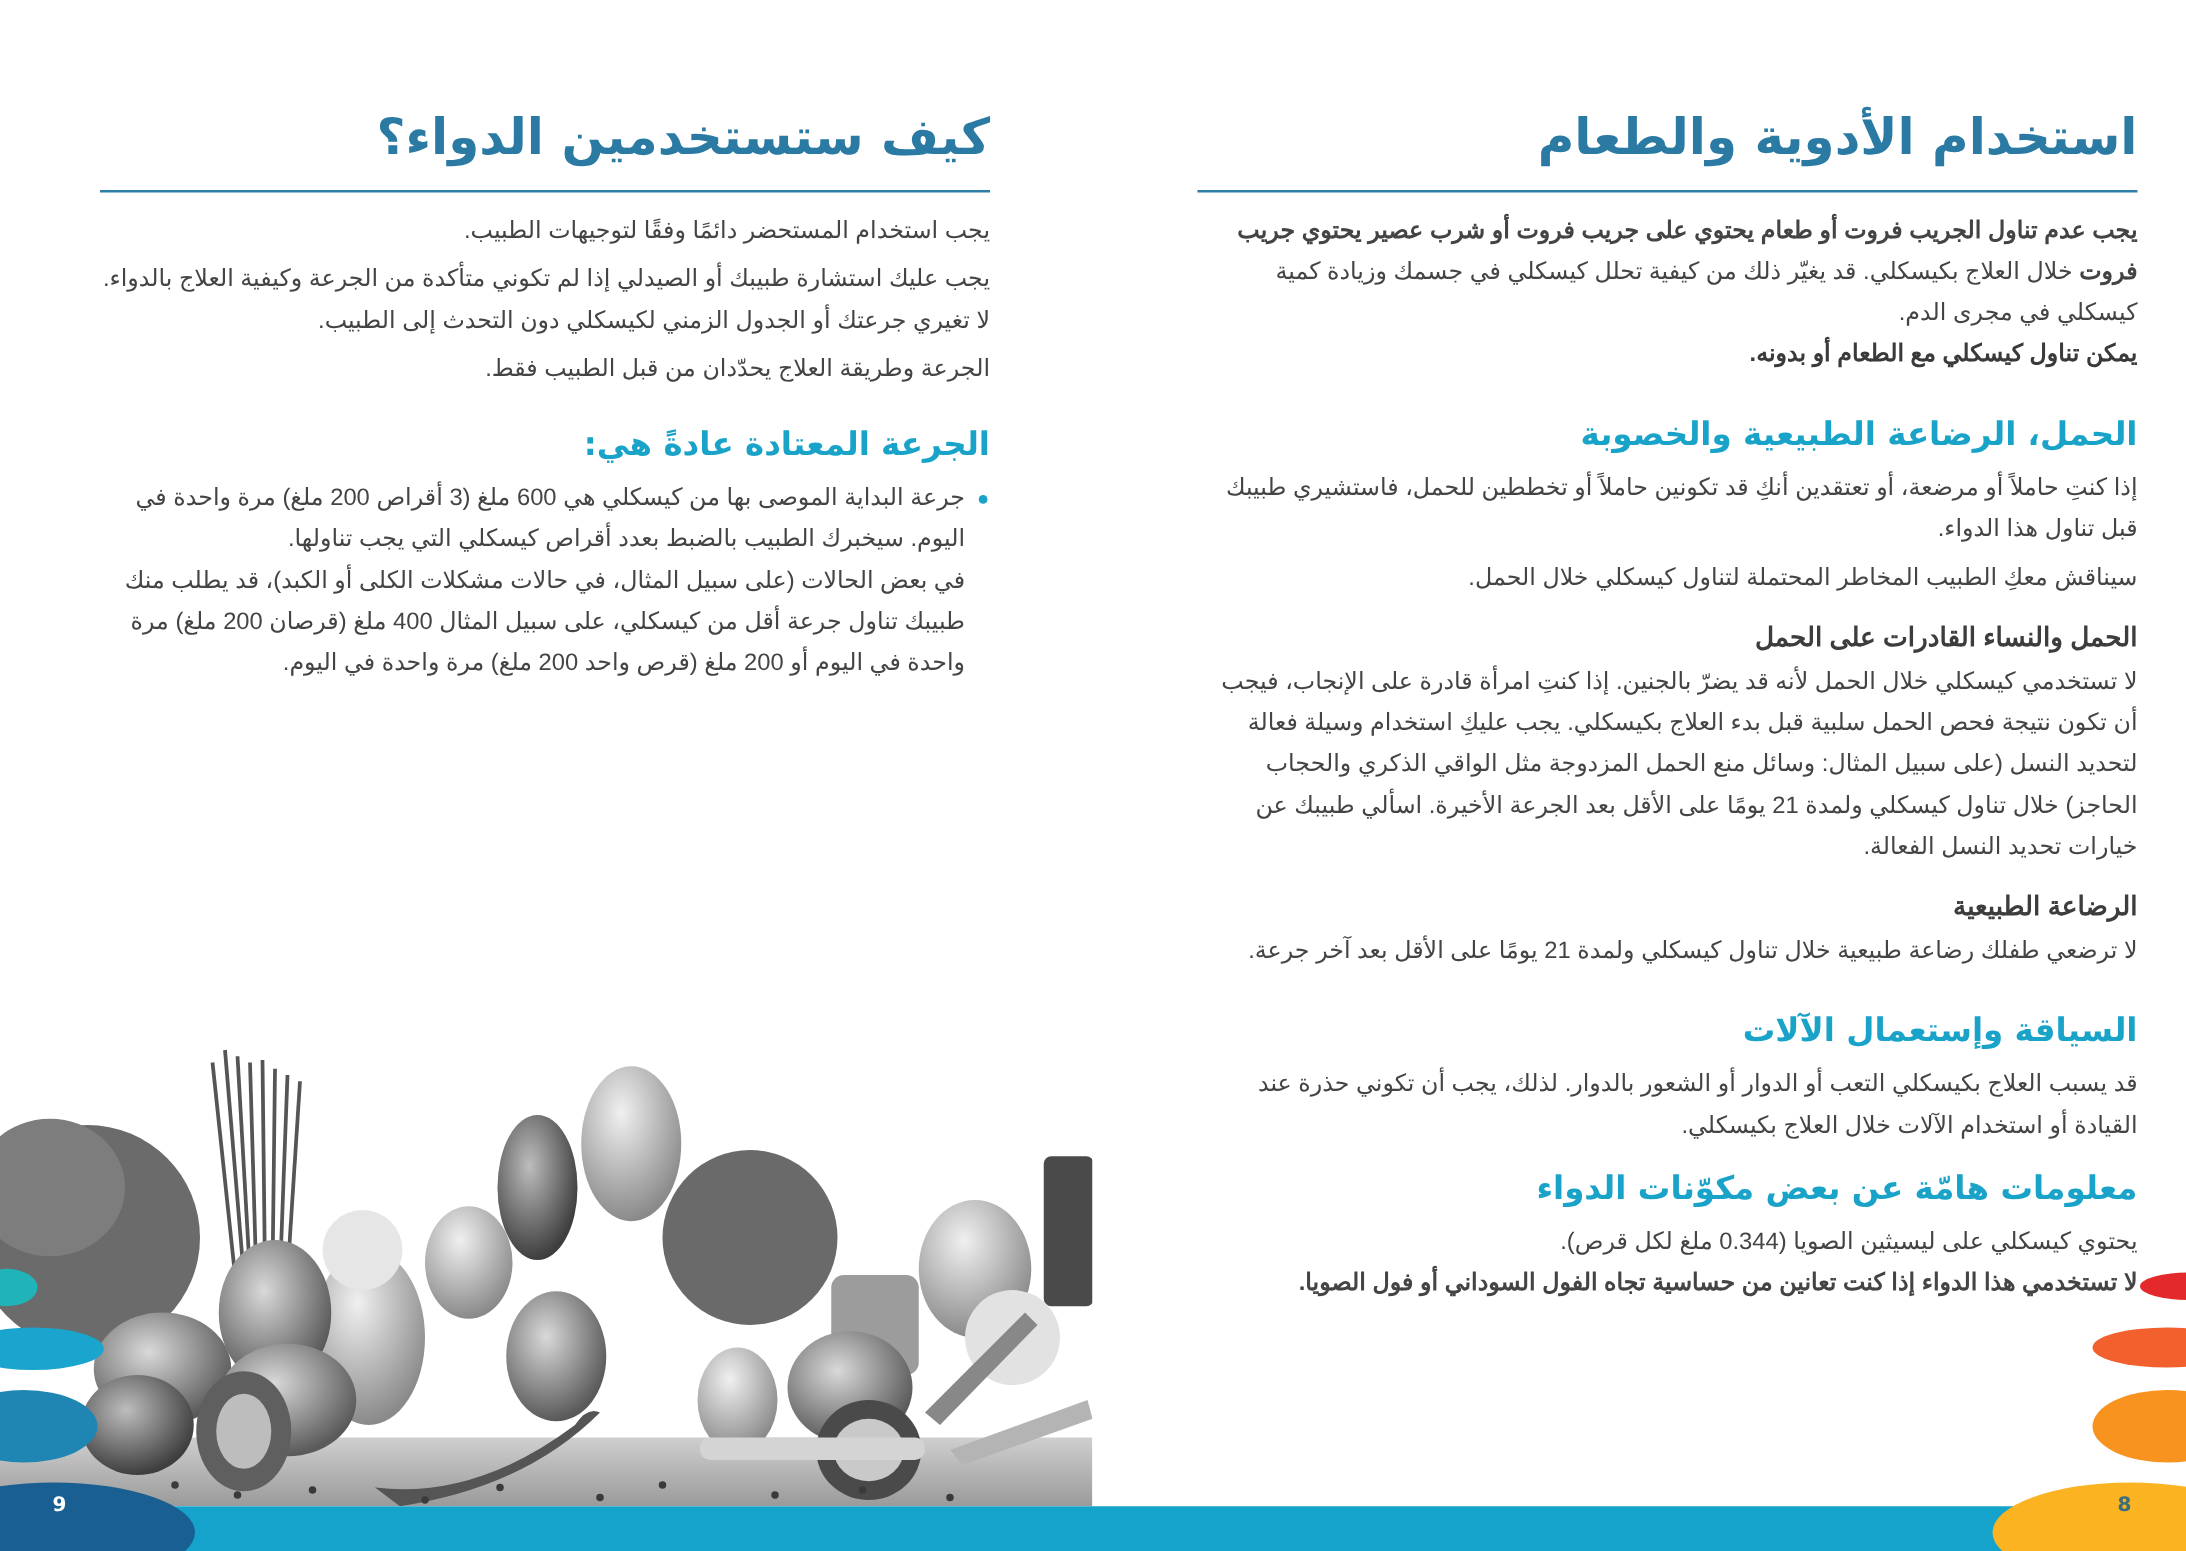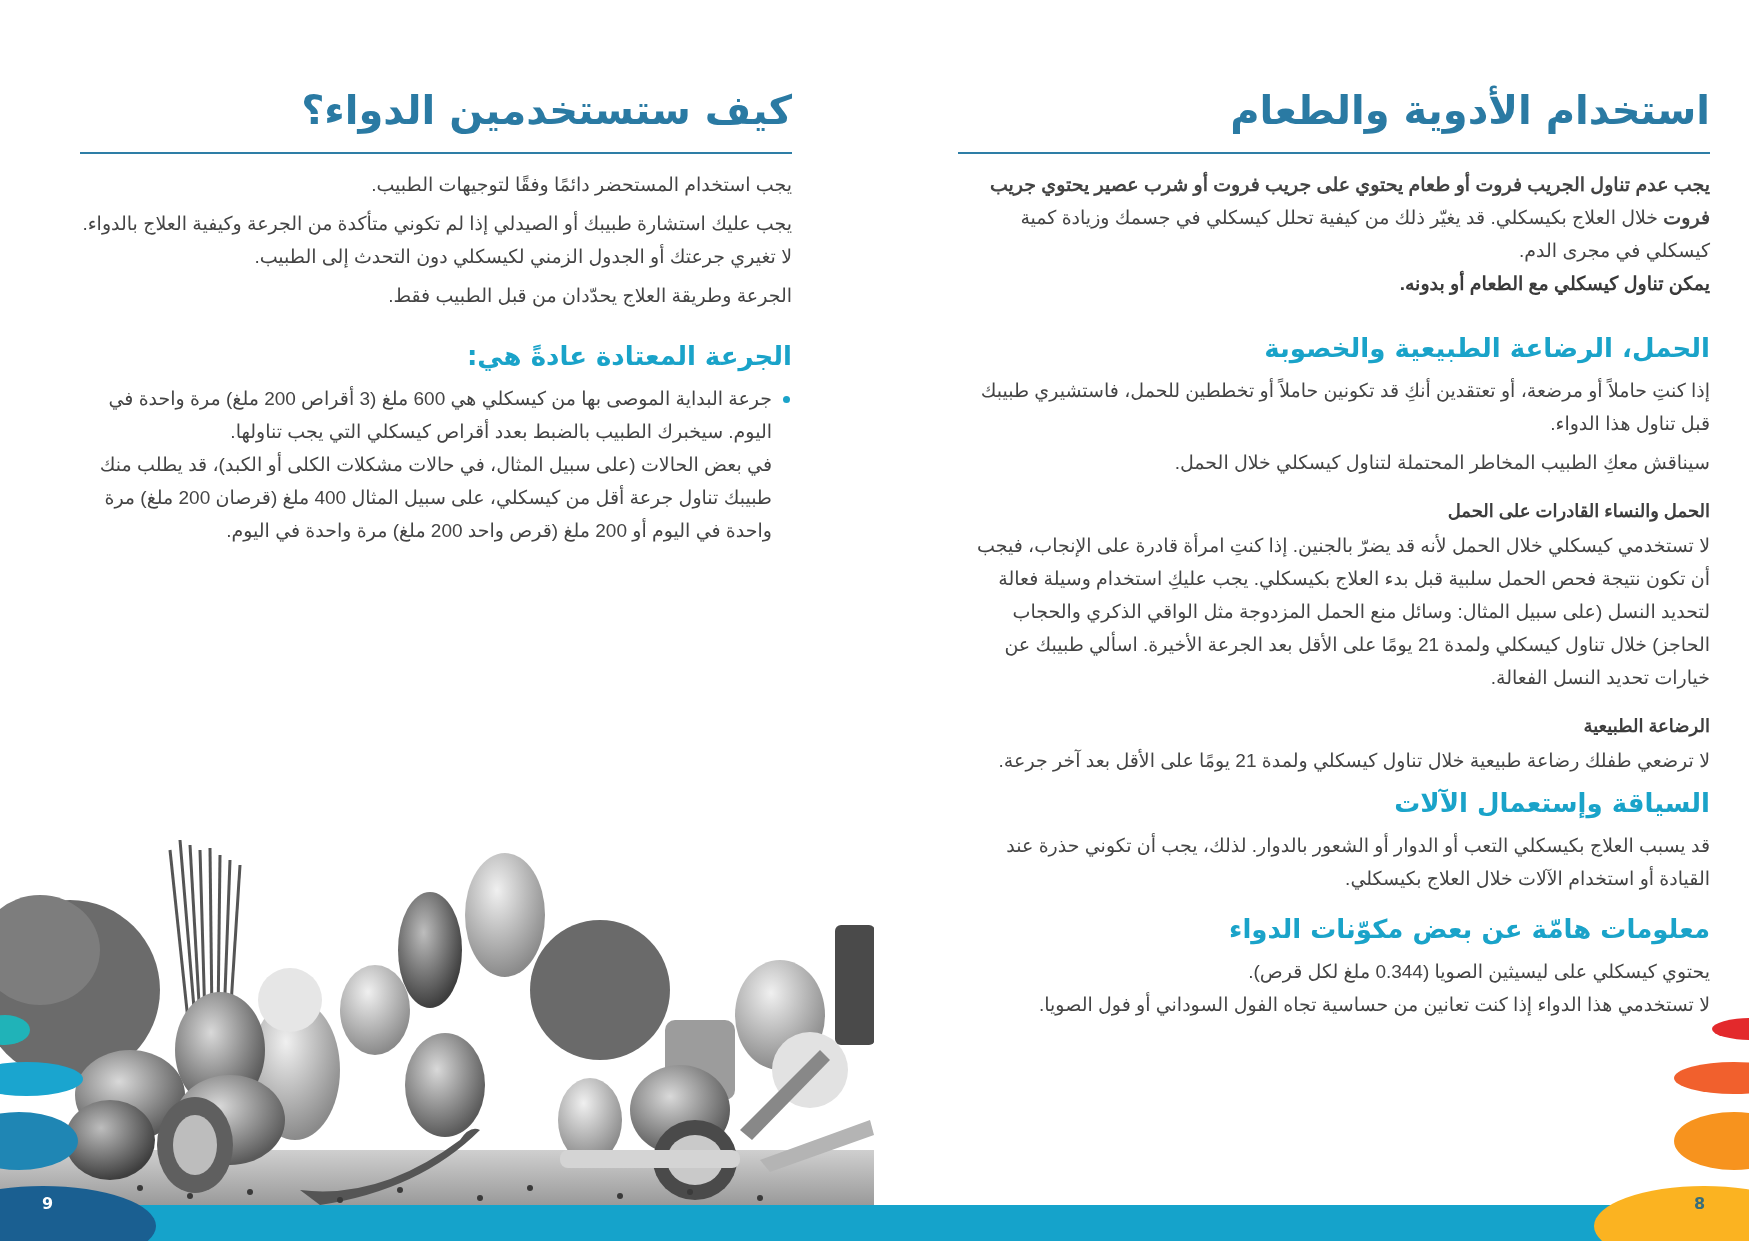--- a/index.html
+++ b/index.html
@@ -45,21 +45,21 @@
       font-family: "DejaVu Sans", sans-serif;
       font-weight: bold;
       font-size: 26px;
       line-height: 40px;
       color: #1aa3c9;
       margin: 24px 0 6px 0;
     }
     .sub-title {
       font-family: "Liberation Sans", sans-serif;
       font-weight: bold;
-      font-size: 18px;
+      font-size: 21px;
       line-height: 28px;
       color: #3d3d3d;
       margin: 18px 0 4px 0;
     }
     p.body {
       font-family: "Liberation Sans", sans-serif;
       font-size: 19px;
       line-height: 33px;
       margin: 0 0 6px 0;
       color: #444444;
@@ -253,26 +253,26 @@
     <h2 class="sec-title" style="margin-top:28px;">الحمل، الرضاعة الطبيعية والخصوبة</h2>
     <p class="body">إذا كنتِ حاملاً أو مرضعة، أو تعتقدين أنكِ قد تكونين حاملاً أو تخططين للحمل، فاستشيري طبيبك قبل تناول هذا الدواء.</p>
     <p class="body">سيناقش معكِ الطبيب المخاطر المحتملة لتناول كيسكلي خلال الحمل.</p>
 
     <h3 class="sub-title">الحمل والنساء القادرات على الحمل</h3>
     <p class="body">لا تستخدمي كيسكلي خلال الحمل لأنه قد يضرّ بالجنين. إذا كنتِ امرأة قادرة على الإنجاب، فيجب أن تكون نتيجة فحص الحمل سلبية قبل بدء العلاج بكيسكلي. يجب عليكِ استخدام وسيلة فعالة لتحديد النسل (على سبيل المثال: وسائل منع الحمل المزدوجة مثل الواقي الذكري والحجاب الحاجز) خلال تناول كيسكلي ولمدة 21 يومًا على الأقل بعد الجرعة الأخيرة. اسألي طبيبك عن خيارات تحديد النسل الفعالة.</p>
 
     <h3 class="sub-title">الرضاعة الطبيعية</h3>
     <p class="body">لا ترضعي طفلك رضاعة طبيعية خلال تناول كيسكلي ولمدة 21 يومًا على الأقل بعد آخر جرعة.</p>
 
-    <h2 class="sec-title" style="margin-top:6px;">السياقة وإستعمال الآلات</h2>
+    <h2 class="sec-title" style="margin-top:28px;">السياقة وإستعمال الآلات</h2>
     <p class="body">قد يسبب العلاج بكيسكلي التعب أو الدوار أو الشعور بالدوار. لذلك، يجب أن تكوني حذرة عند القيادة أو استخدام الآلات خلال العلاج بكيسكلي.</p>
 
     <h2 class="sec-title" style="margin-top:14px;">معلومات هامّة عن بعض مكوّنات الدواء</h2>
     <p class="body" style="margin:0;">يحتوي كيسكلي على ليسيثين الصويا (0.344 ملغ لكل قرص).</p>
-    <p class="body" style="margin:0;">لا تستخدمي هذا الدواء إذا كنت تعانين من حساسية تجاه الفول السوداني أو فول الصويا.</p>
+    <p class="body" style="margin:0;font-weight:bold;">لا تستخدمي هذا الدواء إذا كنت تعانين من حساسية تجاه الفول السوداني أو فول الصويا.</p>
   </div>
 
   <div class="blob" style="left:838px; top:1018px; width:80px; height:22px; background:#e3292c;"></div>
   <div class="blob" style="left:800px; top:1062px; width:120px; height:32px; background:#f1602d;"></div>
   <div class="blob" style="left:800px; top:1112px; width:120px; height:58px; background:#f7931e;"></div>
   <div class="blob" style="left:720px; top:1186px; width:220px; height:80px; background:#fbb321; z-index:3;"></div>
   <div class="page-number" style="left:820px; top:1194px; color:#3a6e7a; z-index:4;">8</div>
 </div>
 
 <div class="footer-bar"></div>

